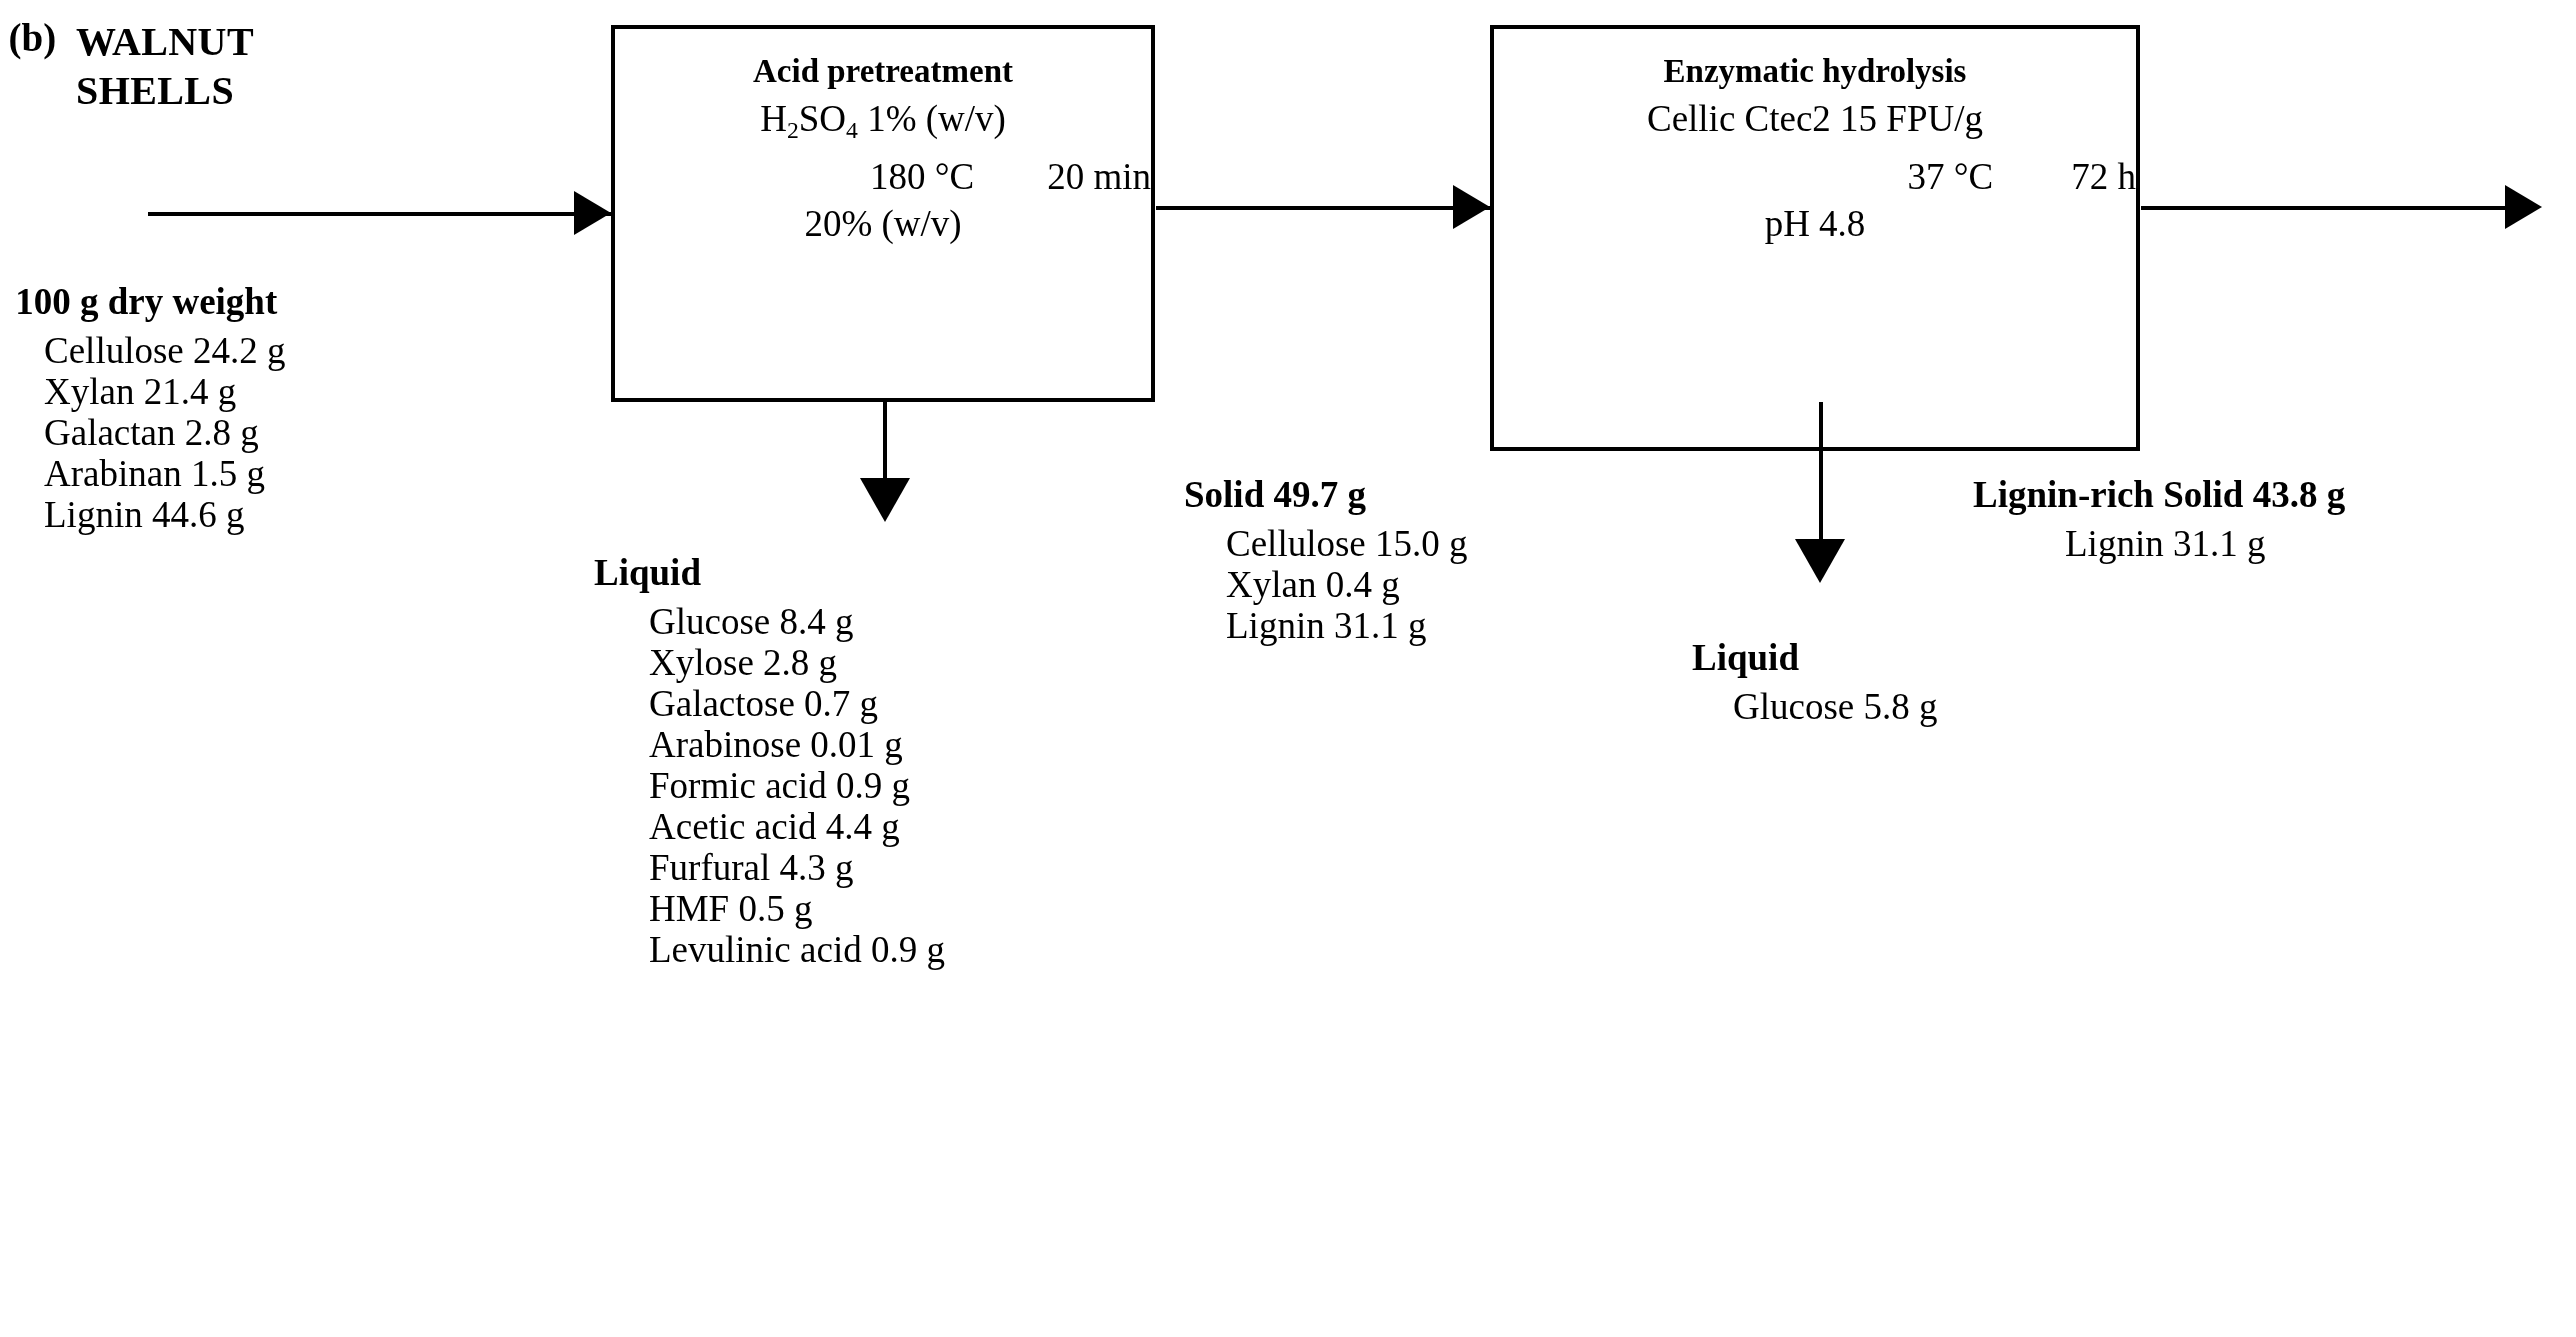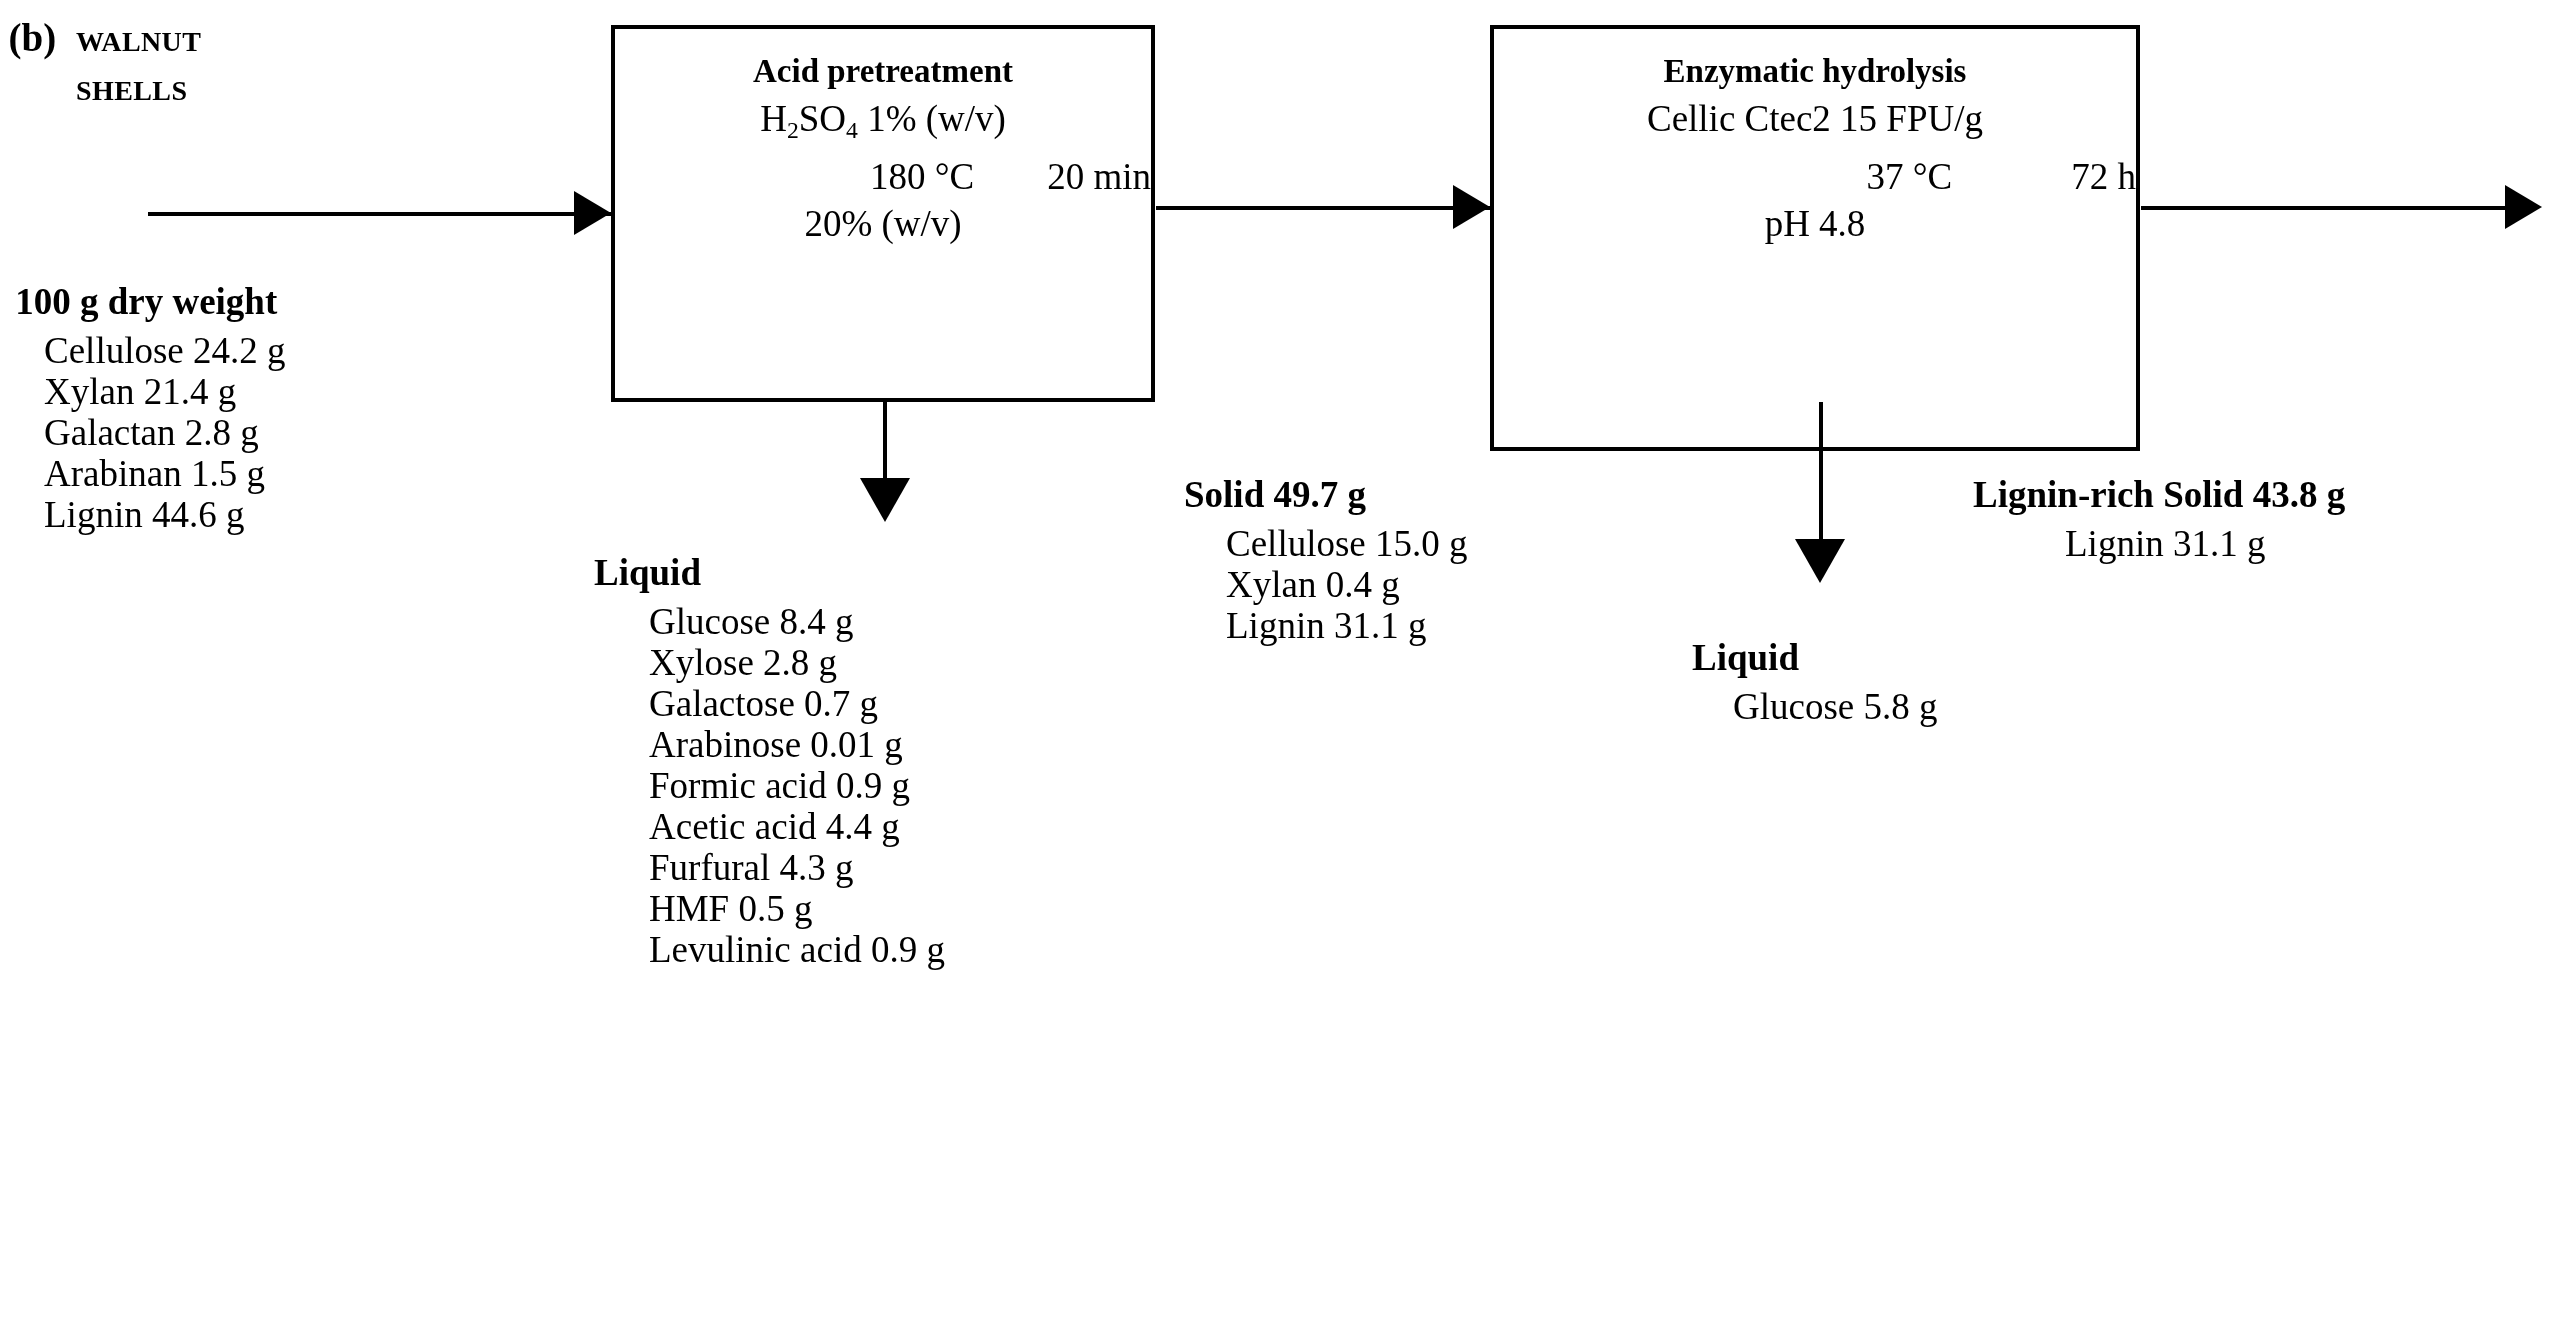--- a/index.html
+++ b/index.html
@@ -24,21 +24,21 @@
     left: 8.5px;
     top: 15.2px;
     font-size: 39px;
     font-weight: bold;
   }
 
   
   .feedstock-title {
     left: 76px;
     top: 17px;
-    font-size: 28px;
+    font-size: 40px;
     font-weight: bold;
     line-height: 49px;
     letter-spacing: 0.4px;
   }
   .feedstock-title div { white-space: nowrap; }
 
   
   .stream-head {
     font-size: 37px;
     font-weight: bold;
@@ -142,21 +142,21 @@
     </div>
     <div class="proc-line">20% (w/v)</div>
   </div>
 
   <div class="abs h-line" style="left:1156px; top:206px; width:339px;"></div>
   <div class="abs arrow-right" style="left:1453px; top:185px;"></div>
 
   <div class="abs proc-box" style="left:1490px; top:25.4px; width:650px; height:426px;">
     <div class="proc-title">Enzymatic hydrolysis</div>
     <div class="proc-line">Cellic Ctec2 15 FPU/g</div>
-    <div class="proc-split" style="gap:119px;">
+    <div class="proc-split" style="gap:78px;">
       <span>37 °C</span>
       <span>72 h</span>
     </div>
     <div class="proc-line">pH 4.8</div>
   </div>
 
   <div class="abs h-line" style="left:2141px; top:206px; width:383px;"></div>
   <div class="abs arrow-right" style="left:2505px; top:185px;"></div>
 
   <div class="abs v-line" style="left:883px; top:402px; height:78px;"></div>

